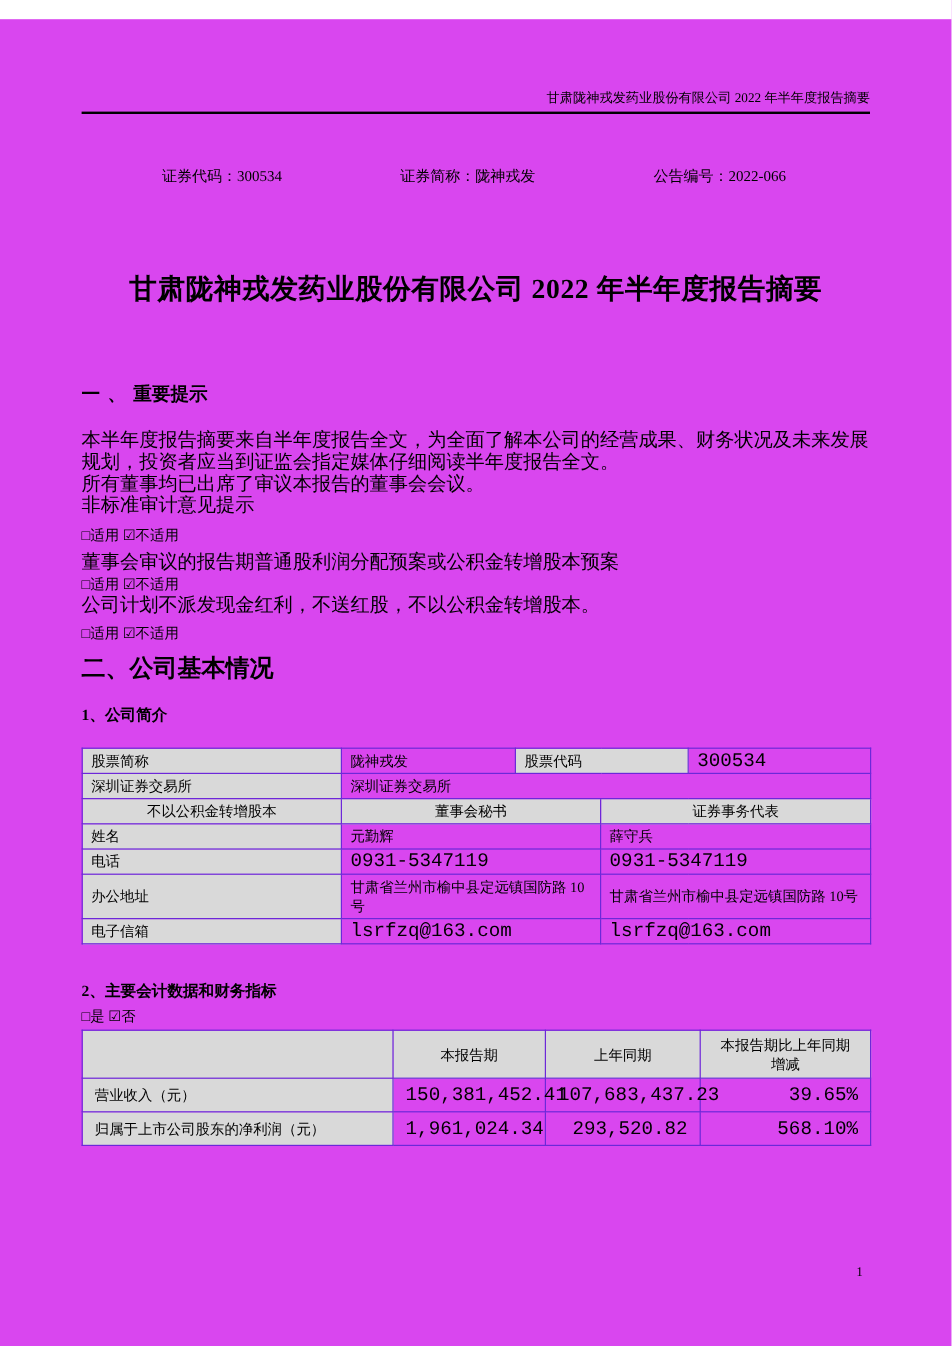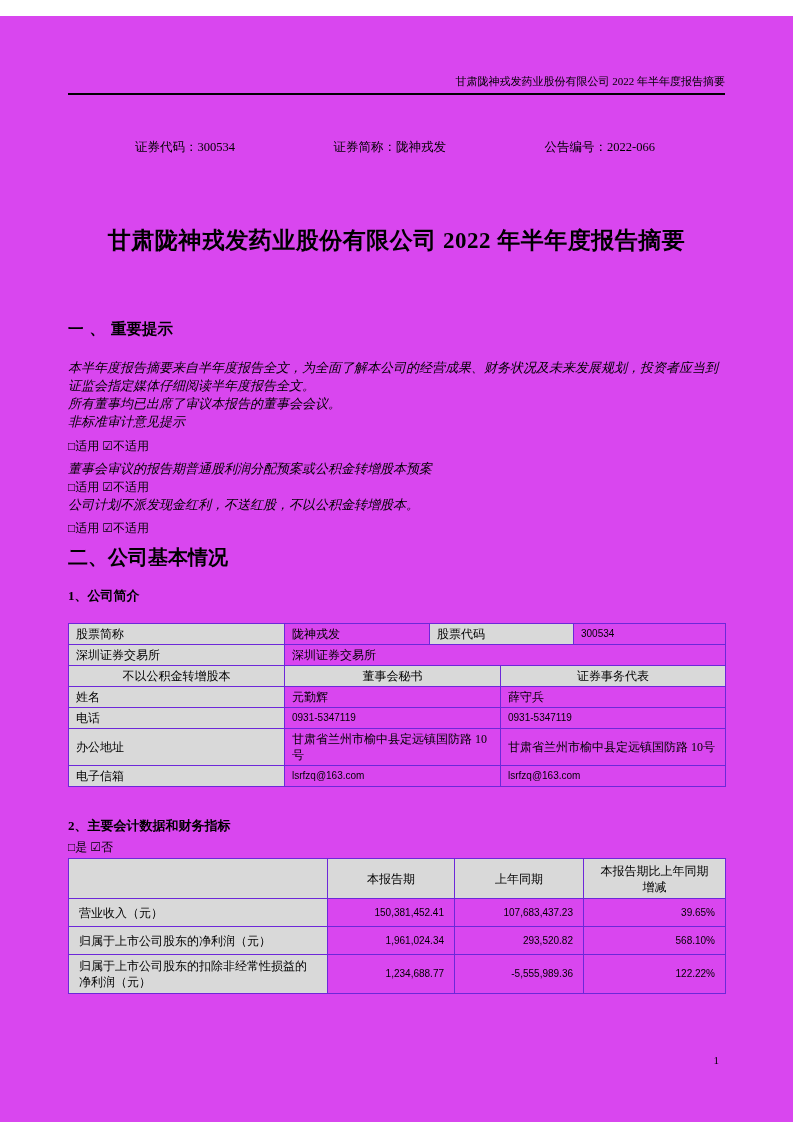--- a/index.html
+++ b/index.html
@@ -50,34 +50,34 @@
     font-size:20px;
     font-weight:bold;
     line-height:20px;
   }
   .h3 {
     margin-top:20px;
     font-size:13px;
     font-weight:bold;
     line-height:17px;
   }
-  .para { font-size:13px; line-height:18px;font-style:italic; }
+  .para { font-size:16px; line-height:18px; }
   .para-first { margin-top:22px; }
   .check-line { font-size:12px; line-height:18px; margin-top:6px; }
   .check-line.tight { margin-top:0; }
   .mt5 { margin-top:5px; }
   .mt16 { margin-top:16px; }
   .mt4 { margin-top:4px; }
 
   table { border-collapse:collapse; width:657px; table-layout:fixed; font-size:12px; }
   td { border:1px solid #6d28d9; padding:2px 7px; vertical-align:middle; line-height:16px; }
   .gray { background:#d9d9d9; }
   .ctr { text-align:center; }
   .rt { text-align:right; }
-  .mono { font-family:Liberation Sans, sans-serif; font-size:10px; }
+  .mono { font-family:Liberation Mono, monospace; font-size:16px; }
   .profile-table { margin-top:19px; }
   .profile-table td { height:21px; }
   .fin-table { margin-top:2px; }
   .fin-table td { padding:3px 10px; }
   .fin-table .hdr td { height:40px; }
   .fin-table .r td { height:28px; }
   .page-number {
     position:absolute;
     top:1038px; right:74px;
     font-size:11px;
@@ -184,24 +184,18 @@
       <td class="rt mono">150,381,452.41</td>
       <td class="rt mono">107,683,437.23</td>
       <td class="rt mono">39.65%</td>
     </tr>
     <tr class="r">
       <td class="gray">归属于上市公司股东的净利润（元）</td>
       <td class="rt mono">1,961,024.34</td>
       <td class="rt mono">293,520.82</td>
       <td class="rt mono">568.10%</td>
     </tr>
-    <tr class="r">
-      <td class="gray">归属于上市公司股东的扣除非经常性损益的净利润（元）</td>
-      <td class="rt mono">1,234,688.77</td>
-      <td class="rt mono">-5,555,989.36</td>
-      <td class="rt mono">122.22%</td>
-    </tr>
   </tbody>
     </table>
 
   <div class="page-number">1</div>
 
 </div>
 
 </body></html>

